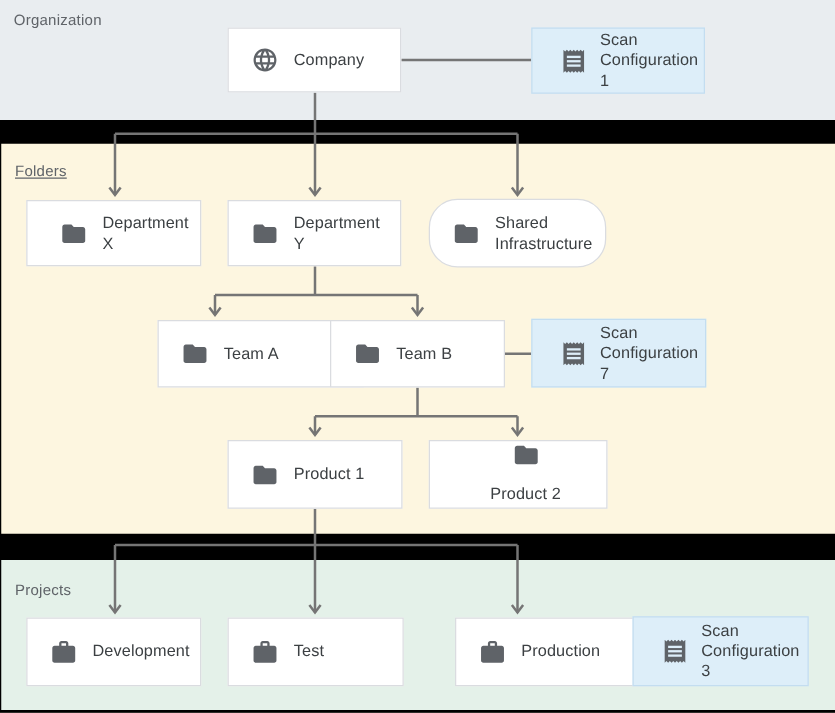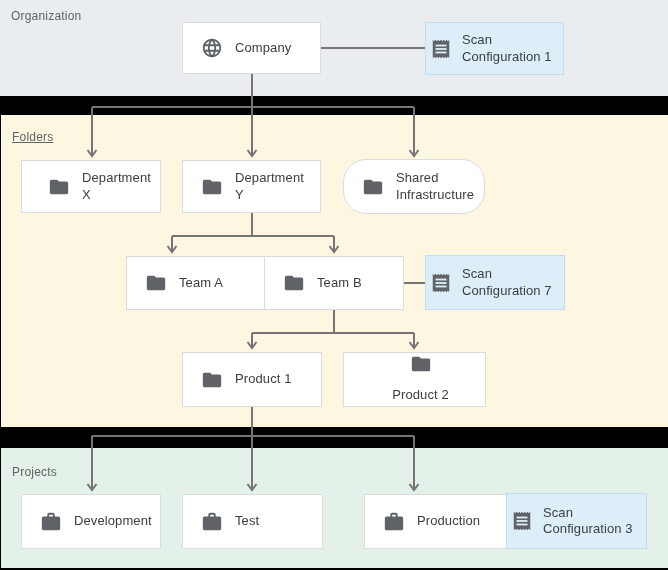--- a/index.html
+++ b/index.html
@@ -20,21 +20,21 @@
   .connectors g{stroke:var(--connector-color,#757575);}
 
   .node{position:absolute;box-sizing:border-box;width:140px;height:54px;
         background:var(--node-bg,#ffffff);border:1px solid var(--node-border,#dadce0);
         display:flex;align-items:center;gap:12px;padding:0 6px 0 18px;
         font-size:13px;letter-spacing:.1px;color:var(--label-color,#3c4043);}
   .node .label{line-height:1.25;}
   .node .icon{flex:0 0 auto;display:flex;color:var(--icon-color,#5f6368);}
   .node .icon svg{width:22px;height:22px;display:block;}
   .node.scan{background:var(--scan-node-bg,#ddeef9);border-color:var(--scan-node-border,#c3ddf0);
-             padding-left:4px;padding-right:4px;gap:10px;}
+             padding-left:22px;padding-right:4px;gap:10px;}
   .scan-line{fill:var(--scan-node-bg,#ddeef9);}
 
   #n-company{left:182px;top:22px;width:139px;height:52px;}
   #n-scan1{left:425px;top:22px;width:139px;height:53px;}
   #n-deptx{left:21px;top:160px;width:140px;height:53px;padding-left:26px;}
   #n-depty{left:182px;top:160px;width:139px;height:53px;}
   #n-shared{left:343px;top:159px;width:142px;height:55px;border-radius:23px;}
   #n-teama{left:101px;top:256px;width:165px;height:54px;margin-left:25px;}
   #n-teamb{left:264px;top:256px;width:140px;height:54px;}
   #n-scan2{left:425px;top:255px;width:140px;height:55px;}

